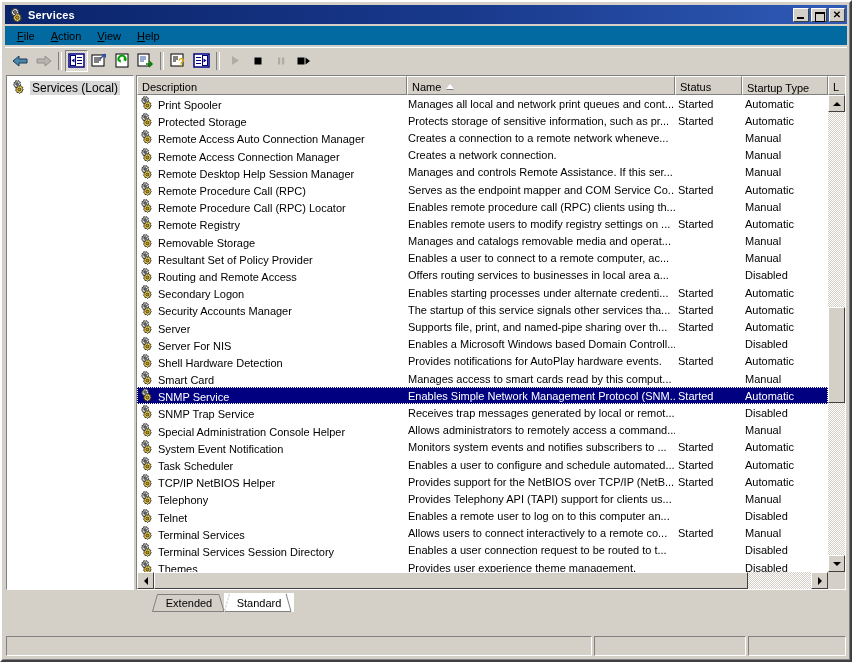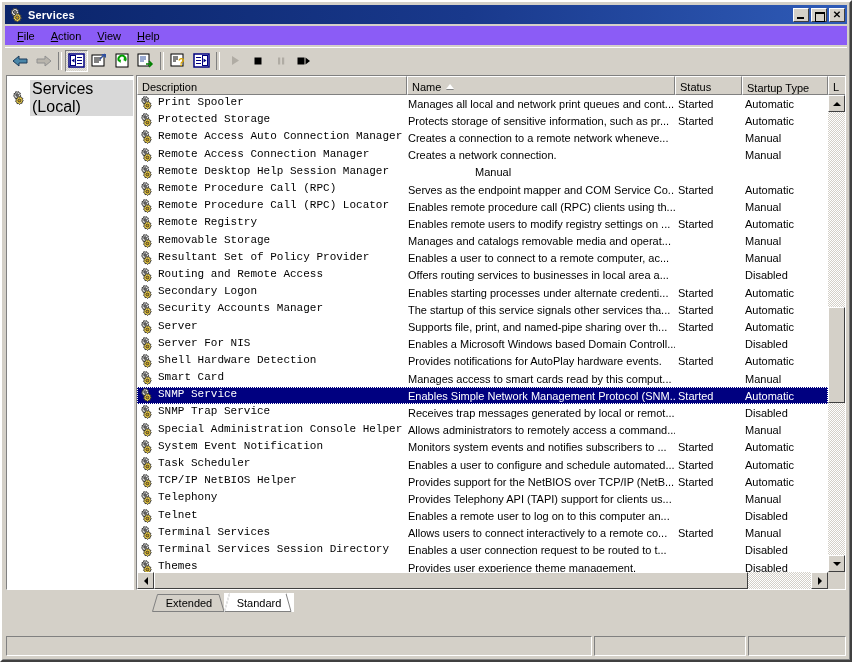--- a/index.html
+++ b/index.html
@@ -55,21 +55,21 @@
     cursor: default;
   }
   .tbtn::after { content:""; position:absolute; }
   .tbtn.min::after { width:7px; height:2px; background:#000; left:3px; bottom:2px; }
   .tbtn.max::after { width:8px; height:7px; border:1px solid #000; border-top-width:2px; left:3px; top:3px; }
   .tbtn.close { font-size: 10px; line-height: 12px; text-align: center; font-family: "Liberation Sans", sans-serif; color:#000; font-weight:bold;}
 
   
   .menubar {
     position: absolute; left: 2px; top: 23px; right: 2px; height: 20px;
-    background: #8b5cf6;
+    background: #0369a1;
     display: flex; align-items: center;
     padding-left: 4px;
     border-bottom: 1px solid #d4d0c8;
   }
   .menuitem {
     padding: 2px 8px; font-size: 11px; color: #000; cursor: default;
     white-space: nowrap;
   }
   .menuitem u { text-decoration: underline; }
 
@@ -106,21 +106,21 @@
     border-left: 1px solid #808080;
     border-right: 1px solid #ffffff;
     border-bottom: 1px solid #ffffff;
     overflow: hidden;
   }
   .tree-item {
     display: flex; align-items: center; gap: 3px;
     margin: 4px 0 0 4px; cursor: default; width: fit-content;
   }
   .tree-item .lbl {
-    background: #d8d8d8; color: #000; font-size: 16px; padding: 0 2px;
+    background: #d8d8d8; color: #000; font-size: 12px; padding: 0 2px;
   }
 
   .pane-right {
     position: absolute; left: 130px; top: 0; right: 0; bottom: 22px;
     background: #ffffff;
     border-top: 1px solid #808080;
     border-left: 1px solid #808080;
     border-right: 1px solid #ffffff;
     border-bottom: 1px solid #ffffff;
     overflow: hidden;
@@ -153,21 +153,21 @@
   
   .lv-rows {
     position: absolute; left:0; top:19px; right:17px; bottom:17px;
     overflow: hidden;
   }
   .row {
     height: 17.2px; display: flex; align-items: center;
     font-size: 11px; color: #000; white-space: nowrap; cursor: default;
   }
   .row.sel { background: #000080; color: #ffffff; outline: 1px dotted #ffffff; outline-offset: -1px; }
-  .c-name { width: 268px; flex: 0 0 268px; display: flex; align-items: flex-start; overflow: hidden; padding-left: 2px; font-family: Liberation Mono, monospace;}
+  .c-name { width: 268px; flex: 0 0 268px; display: flex; align-items: flex-end; overflow: hidden; padding-left: 2px;}
   .c-name .txt { margin-left: 3px; overflow: hidden; text-overflow: clip; }
   .c-desc { width: 270px; flex: 0 0 270px; overflow: hidden; padding-left: 3px;}
   .c-status { width: 67px; flex: 0 0 67px; overflow: hidden; padding-left: 3px;}
   .c-startup { width: 86px; flex: 0 0 86px; overflow: hidden; padding-left: 3px;}
 
   
   .gearicon { position: relative; width: 16px; height: 15px; flex: 0 0 16px; }
   .gearicon svg { position: absolute; left:0; top:0; }
 
   
@@ -478,20 +478,21 @@
                     <g stroke="#303030" stroke-width="0.9">
                       <path fill="#e4e4e4" d="M4.8 0.6 L6.2 1.2 L7.5 0.6 L8.1 2 L9.5 2.3 L8.9 3.6 L9.8 4.8 L8.6 5.6 L8.7 7 L7.3 7.1 L6.4 8.1 L5.4 7.2 L4 7.3 L3.8 5.9 L2.6 5.2 L3.3 4 L3 2.6 L4.4 2.4 Z"></path>
                       <circle fill="#909090" cx="6.1" cy="4" r="1.3"></circle>
                       <path fill="#f8d848" d="M6.9 5.6 L8.4 6.2 L9.8 5.5 L10.4 7 L11.9 7.3 L11.3 8.7 L12.3 9.9 L11 10.8 L11.1 12.2 L9.6 12.3 L8.6 13.5 L7.5 12.5 L6 12.6 L5.8 11.1 L4.5 10.4 L5.3 9.1 L4.9 7.6 L6.4 7.4 Z"></path>
                       <circle fill="#c89818" cx="8.4" cy="9.5" r="1.5"></circle>
                     </g>
                   </svg>
                 </span>
                 <span class="txt">Remote Desktop Help Session Manager</span>
               </div>
+              <div class="c-desc">Manages and controls Remote Assistance. If this ser...</div>
               <div class="c-status"></div>
               <div class="c-startup">Manual</div>
             </div>
             <div class="row">
               <div class="c-name">
                 <span class="gearicon">
                   <svg width="16" height="15" viewBox="0 0 16 15">
                     <g stroke="#303030" stroke-width="0.9">
                       <path fill="#e4e4e4" d="M4.8 0.6 L6.2 1.2 L7.5 0.6 L8.1 2 L9.5 2.3 L8.9 3.6 L9.8 4.8 L8.6 5.6 L8.7 7 L7.3 7.1 L6.4 8.1 L5.4 7.2 L4 7.3 L3.8 5.9 L2.6 5.2 L3.3 4 L3 2.6 L4.4 2.4 Z"></path>
                       <circle fill="#909090" cx="6.1" cy="4" r="1.3"></circle>

